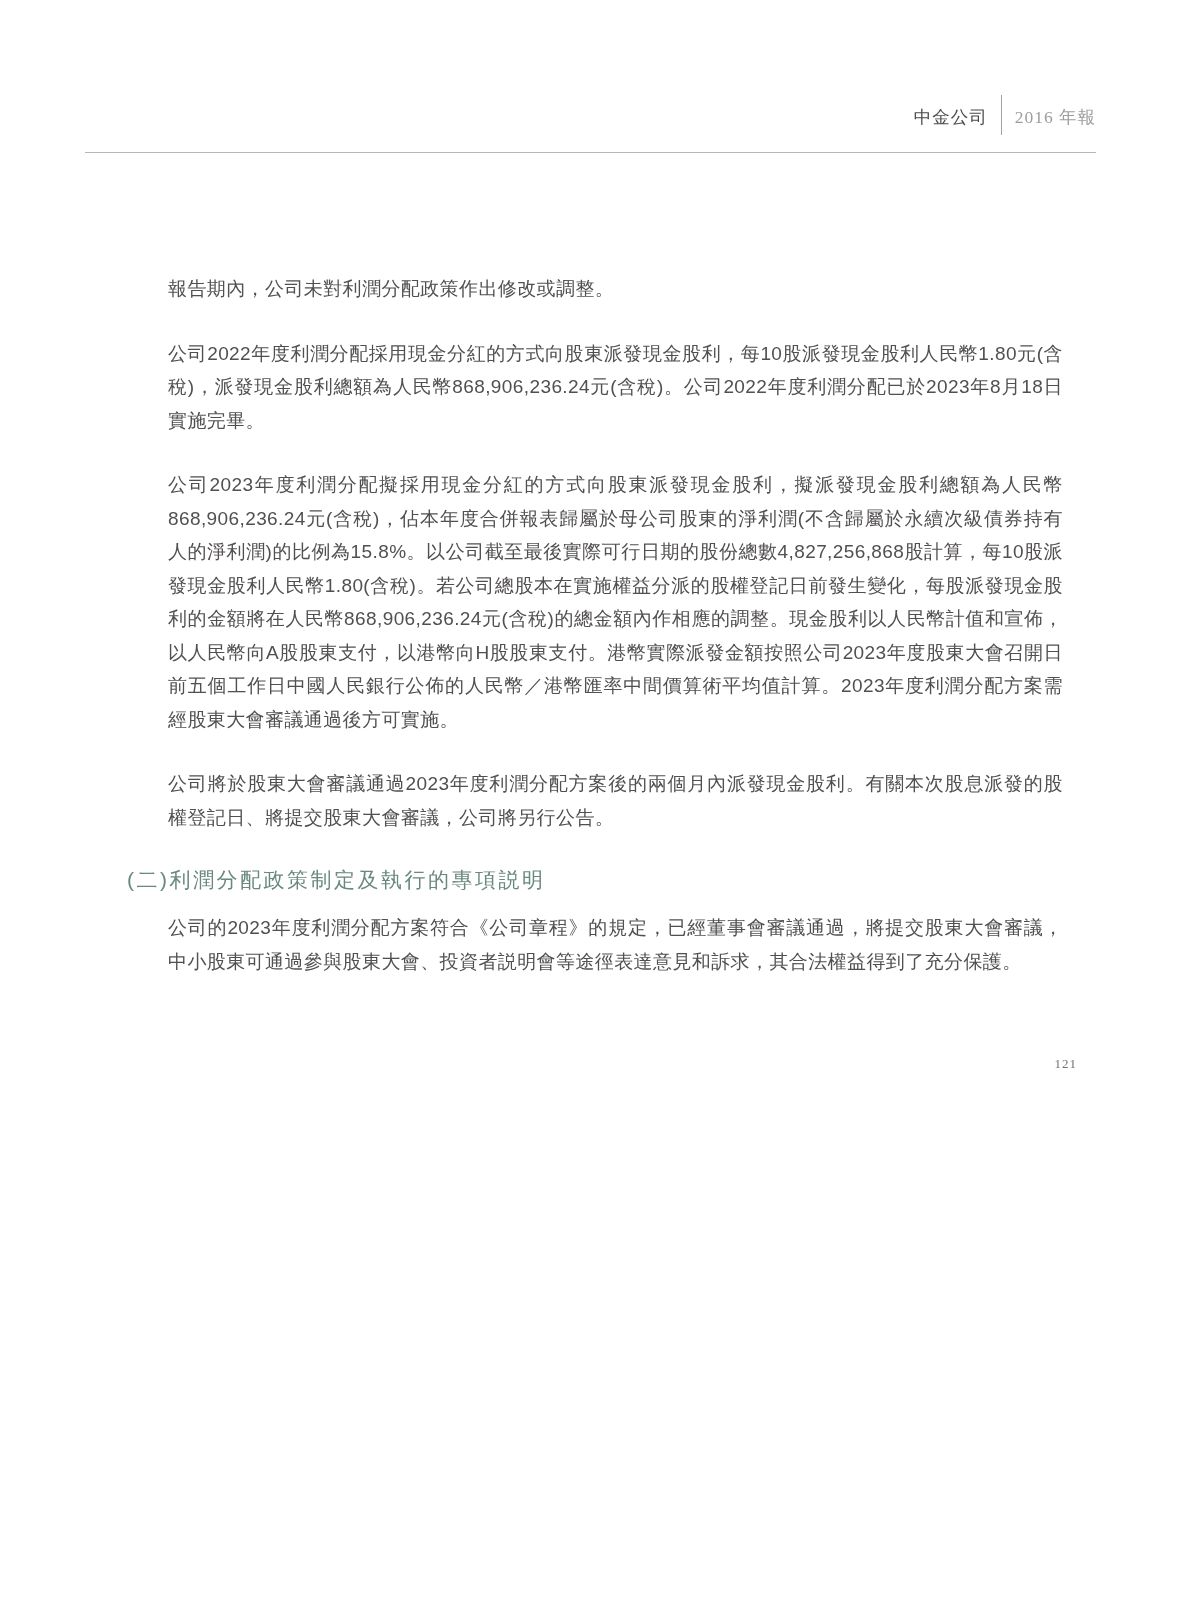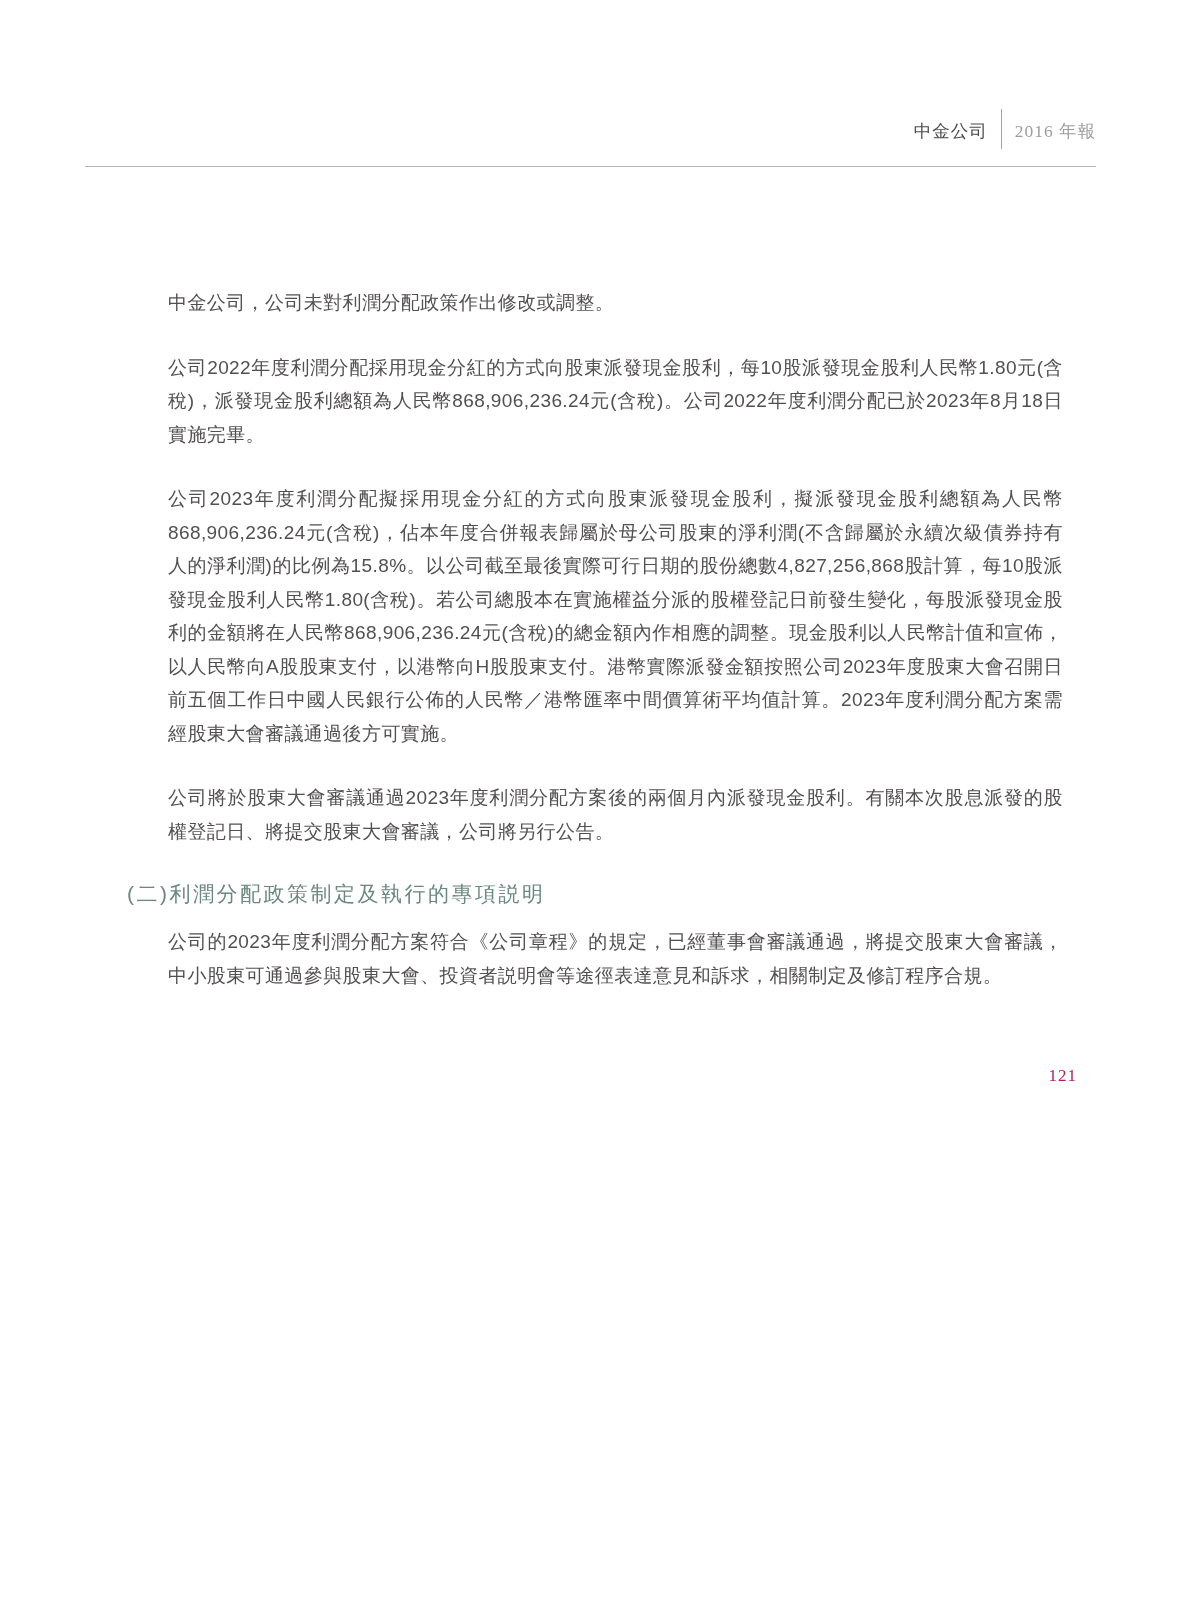--- a/index.html
+++ b/index.html
@@ -4,21 +4,21 @@
 <style>
   html, body {
     margin: 0;
     padding: 0;
     background: #ffffff;
   }
   .page {
     position: relative;
     width: 1190px;
     height: 1133px;
-    margin: 14px auto;
+    margin: 0 auto;
     background: #ffffff;
     overflow: hidden;
     font-family: "Liberation Sans", "DejaVu Sans", sans-serif;
   }
 
   
   .page-header {
     display: flex;
     justify-content: flex-end;
     align-items: center;
@@ -64,44 +64,44 @@
     letter-spacing: 2.5px;
     color: #69897e;
   }
 
   
   .page-number {
     position: absolute;
     right: 113px;
     bottom: 61px;
     font-family: "Liberation Serif", "DejaVu Serif", serif;
-    font-size: 17px;
-    color: #be185d;
+    font-size: 13px;
+    color: #737373;
     letter-spacing: 1px;
   }
 </style>
 </head>
 <body>
 
 <div class="page">
 
   <header class="page-header">
     <span class="company">中金公司</span>
     <span class="header-divider"></span>
     <span class="edition">2016 年報</span>
   </header>
 
   <main class="content">
-    <p>中金公司，公司未對利潤分配政策作出修改或調整。</p>
+    <p>報告期內，公司未對利潤分配政策作出修改或調整。</p>
     <p>公司2022年度利潤分配採用現金分紅的方式向股東派發現金股利，每10股派發現金股利人民幣1.80元(含稅)，派發現金股利總額為人民幣868,906,236.24元(含稅)。公司2022年度利潤分配已於2023年8月18日實施完畢。</p>
     <p>公司2023年度利潤分配擬採用現金分紅的方式向股東派發現金股利，擬派發現金股利總額為人民幣868,906,236.24元(含稅)，佔本年度合併報表歸屬於母公司股東的淨利潤(不含歸屬於永續次級債券持有人的淨利潤)的比例為15.8%。以公司截至最後實際可行日期的股份總數4,827,256,868股計算，每10股派發現金股利人民幣1.80(含稅)。若公司總股本在實施權益分派的股權登記日前發生變化，每股派發現金股利的金額將在人民幣868,906,236.24元(含稅)的總金額內作相應的調整。現金股利以人民幣計值和宣佈，以人民幣向A股股東支付，以港幣向H股股東支付。港幣實際派發金額按照公司2023年度股東大會召開日前五個工作日中國人民銀行公佈的人民幣／港幣匯率中間價算術平均值計算。2023年度利潤分配方案需經股東大會審議通過後方可實施。</p>
     <p>公司將於股東大會審議通過2023年度利潤分配方案後的兩個月內派發現金股利。有關本次股息派發的股權登記日、將提交股東大會審議，公司將另行公告。</p>
 
     <h2 class="section-heading">(二)利潤分配政策制定及執行的專項説明</h2>
 
-    <p>公司的2023年度利潤分配方案符合《公司章程》的規定，已經董事會審議通過，將提交股東大會審議，中小股東可通過參與股東大會、投資者説明會等途徑表達意見和訴求，相關制定及修訂程序合規。</p>
+    <p>公司的2023年度利潤分配方案符合《公司章程》的規定，已經董事會審議通過，將提交股東大會審議，中小股東可通過參與股東大會、投資者説明會等途徑表達意見和訴求，其合法權益得到了充分保護。</p>
   </main>
 
   <footer>
     <span class="page-number">121</span>
   </footer>
 
 </div>
 
 </body></html>

